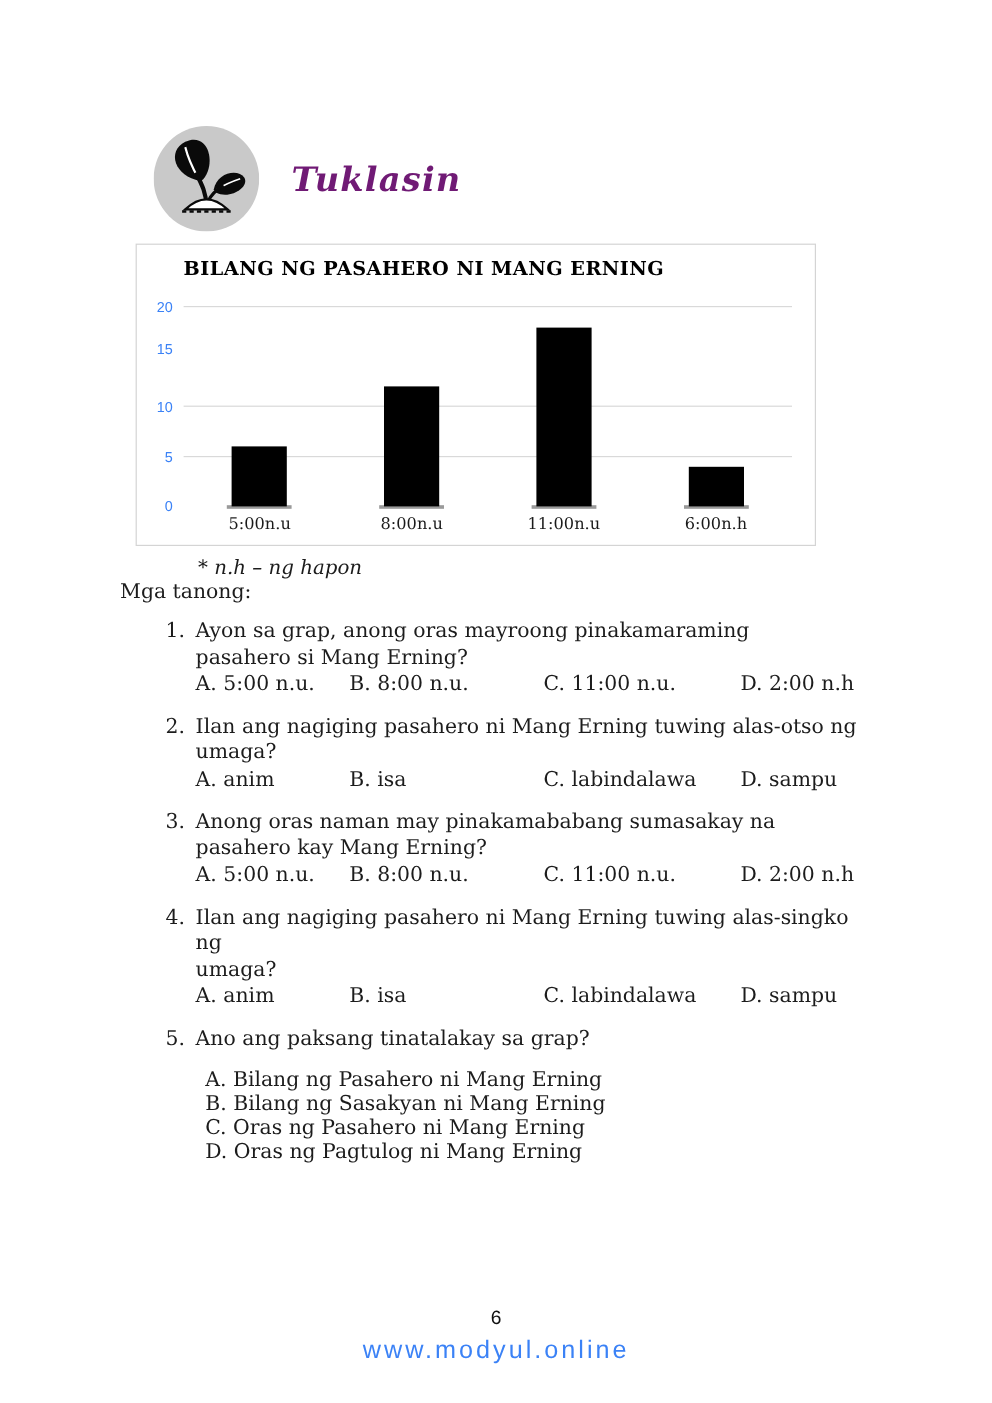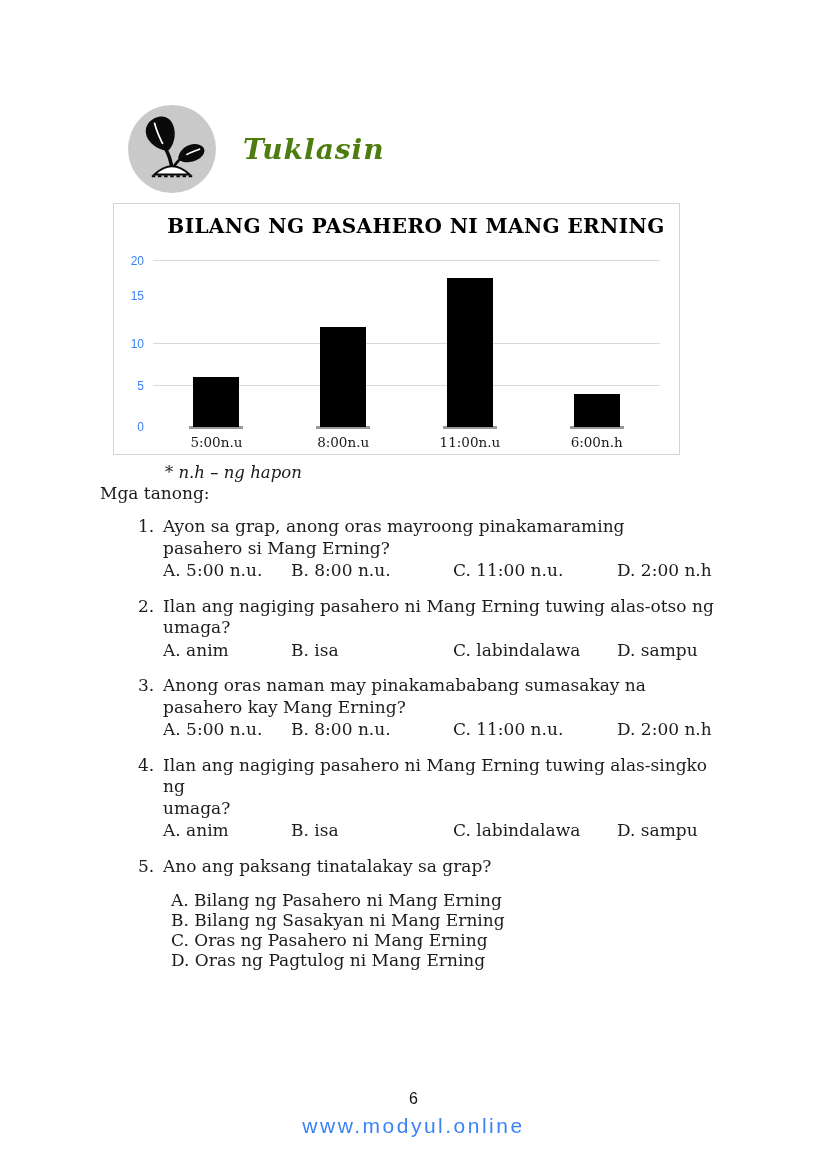--- a/index.html
+++ b/index.html
@@ -10,37 +10,37 @@
     font-family: "DejaVu Serif", serif;
     color: #1c1c1c;
   }
   .page { padding: 105px 100px 0 100px; }
 
   
   .header { display: flex; align-items: center; gap: 27px; margin-left: 28px; height: 88px; }
   .icon-circle { width: 88px; height: 88px; flex: none; }
   .section-title {
     font-size: 28px; font-weight: bold; font-style: italic;
-    letter-spacing: 1px; color: #4d7c0f;
+    letter-spacing: 1px; color: #701a75;
   }
 
   
   .intro { margin-top: 22px; font-size: 17px; line-height: 22px; }
   .intro-line { display: block; }
   .intro-line.jst { text-align: justify; text-align-last: justify; }
   .intro-line.first { text-indent: 50px; }
 
   
   .chart-box {
     margin: 10px 0 0 13px; width: 567px; height: 252px;
     border: 1px solid #d4d4d4; background: #fff; padding-top: 10px;
   }
   .chart-title {
-    margin-left: 39px; text-align: center;
-    font-size: 20px; font-weight: bold; letter-spacing: 0.4px; color: #000;
+    margin-left: 39px; text-align: left;
+    font-size: 16px; font-weight: bold; letter-spacing: 0.4px; color: #000;
   }
   .plot { position: relative; margin: 23px 19px 0 39px; height: 166px; }
   .gridline { position: absolute; left: 0; right: 0; height: 1px; background: #d9d9d9; }
   .ylabel {
     position: absolute; left: -37px; width: 28px; text-align: right;
     font-family: "Liberation Sans", sans-serif; font-size: 12px; color: #3b82f6;
   }
   .bars { position: absolute; left: 0; right: 0; top: 0; bottom: 0; display: flex; }
   .bar-col { flex: 1; position: relative; }
   .bar-base {

